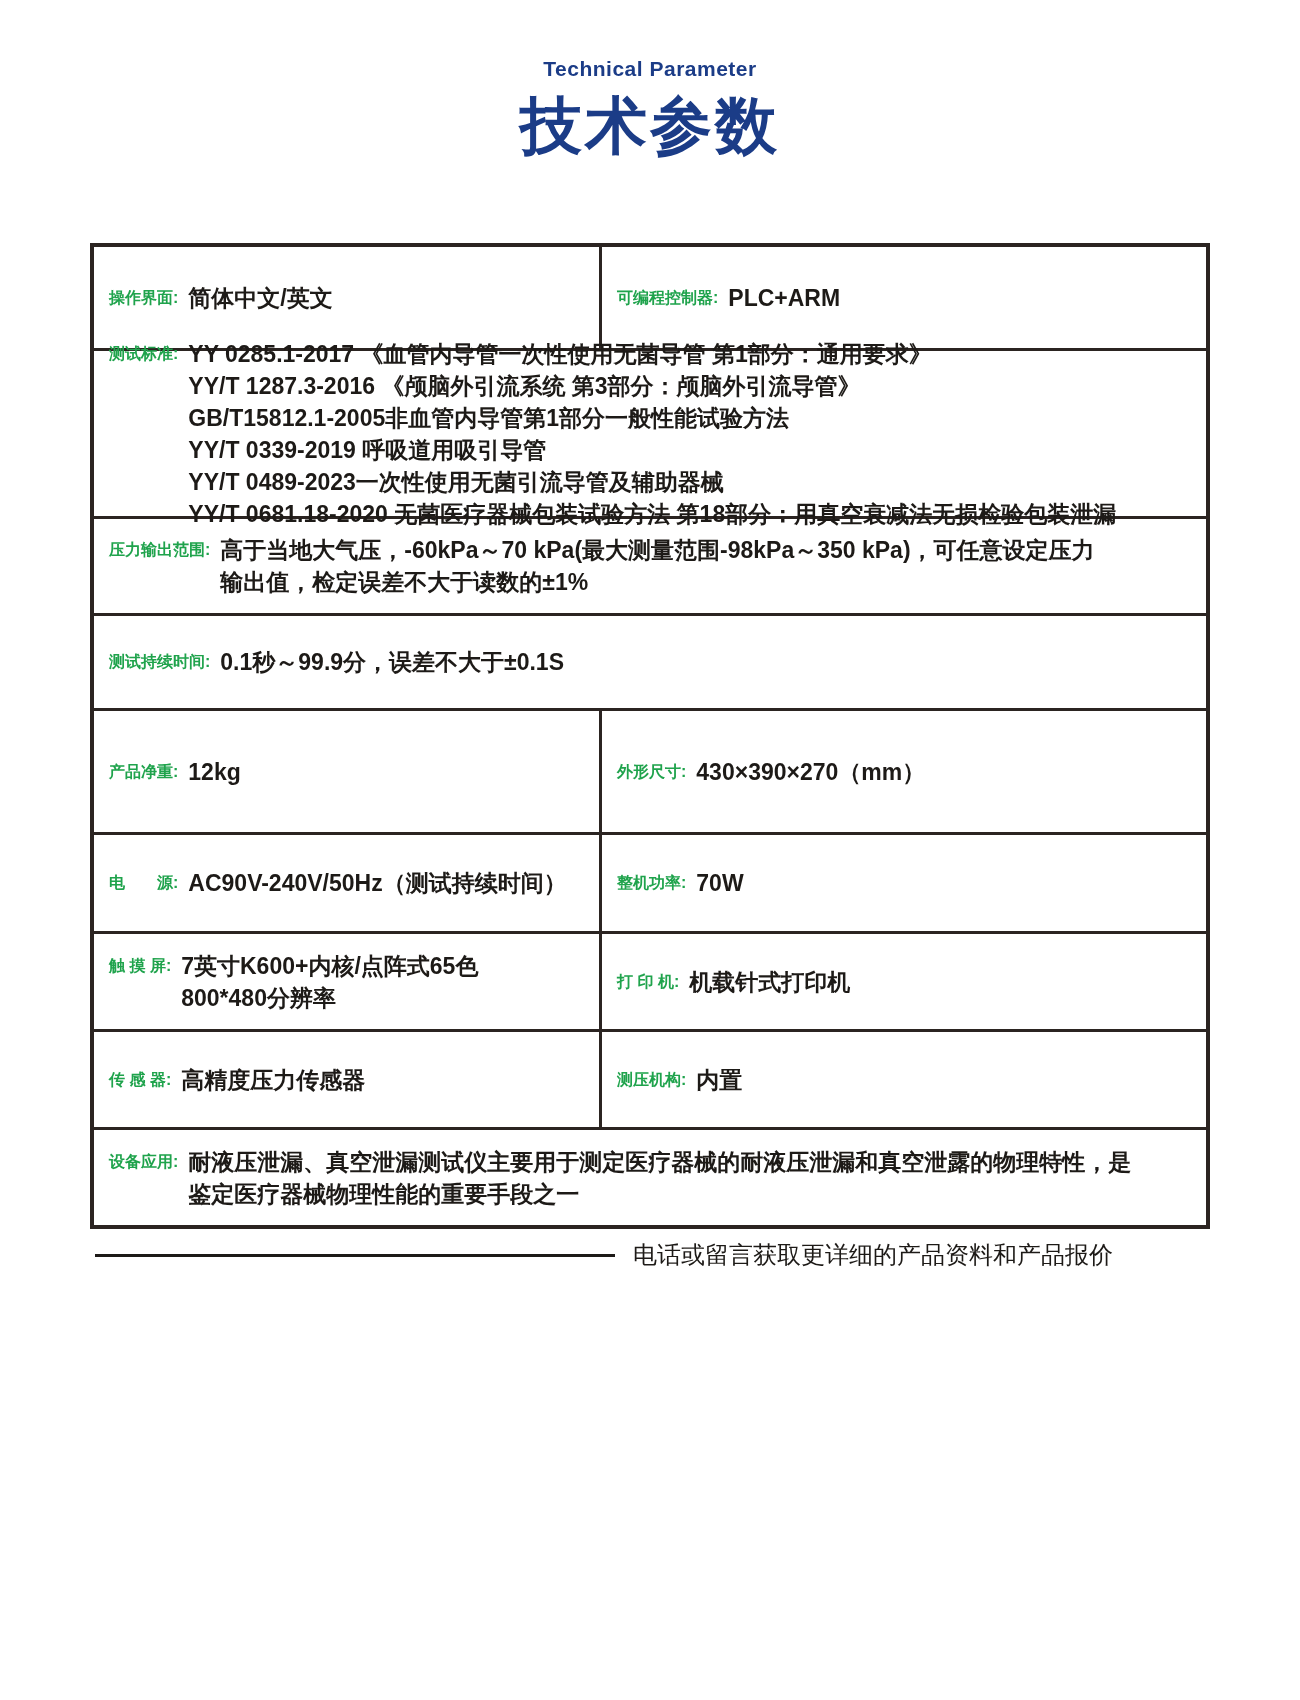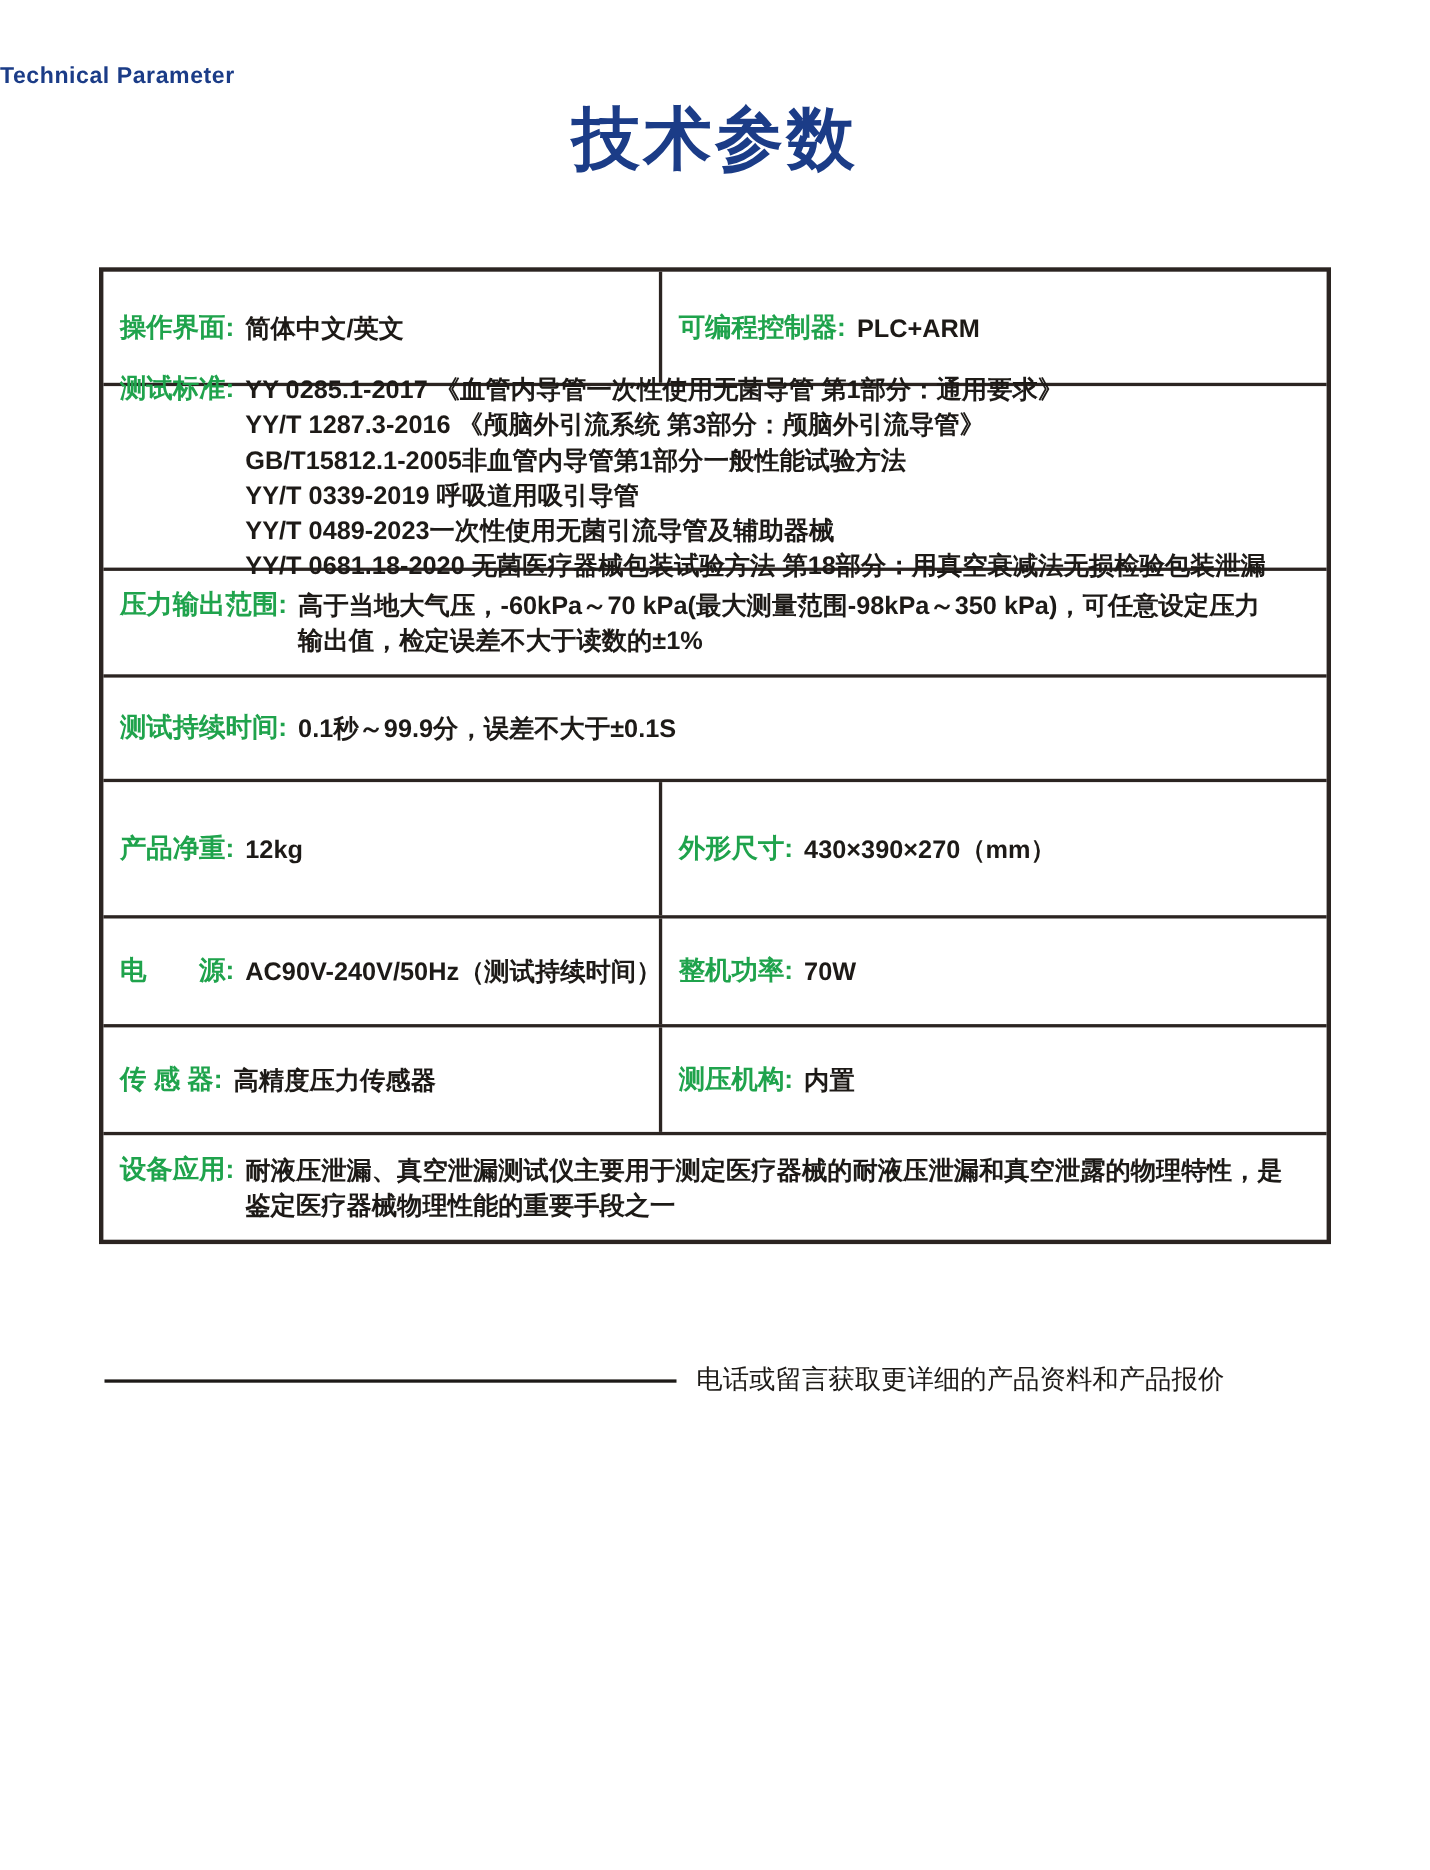--- a/index.html
+++ b/index.html
@@ -5,39 +5,39 @@
   :root{
     --blue:#1b3c87;
     --green:#1fa34c;
     --line:#2b2421;
     --ink:#1d1a17;
   }
   html,body{margin:0;padding:0;background:#fff;}
   body{font-family:"Liberation Sans","DejaVu Sans",sans-serif;}
   .page{position:relative;width:1300px;height:1700px;background:#ffffff;overflow:hidden;}
 
-  .subtitle{position:absolute;top:57px;left:0;width:100%;
+  .subtitle{position:absolute;top:57px;left:0;width:100%;text-align:center;
     color:var(--blue);font-size:21px;font-weight:bold;letter-spacing:0.5px;}
   .title{position:absolute;top:84px;left:0;width:100%;text-align:center;
     color:var(--blue);font-size:62px;font-weight:bold;letter-spacing:3px;}
 
   .spec-table{position:absolute;left:90px;top:243px;width:1120px;
     border:4px solid var(--line);box-sizing:border-box;background:#fff;}
   .row{display:flex;border-bottom:3px solid var(--line);box-sizing:border-box;}
   .row:last-child{border-bottom:none;}
   .r1{height:104px}.r2{height:168px}.r3{height:97px}.r4{height:95px}
   .r5{height:124px}.r6{height:99px}.r7{height:98px}.r8{height:98px}.r9{height:95px}
 
   .cell{display:flex;align-items:center;padding:6px 15px;box-sizing:border-box;min-width:0;}
   .cell-left{width:508px;flex:none;border-right:3px solid var(--line);}
   .cell-right{flex:1;}
   .cell-full{flex:1;}
   .pair{display:flex;align-items:flex-start;width:100%;}
   .label{color:var(--green);font-weight:bold;white-space:pre;margin-right:10px;
-    font-size:24px;line-height:32px;}
+    font-size:16px;line-height:32px;}
   .value{color:var(--ink);font-size:23px;line-height:32px;font-weight:700;min-width:0;}
   .vline{white-space:nowrap;}
 
   .footer{position:absolute;left:95px;top:1238px;width:1115px;display:flex;
     align-items:center;gap:18px;}
   .footer-rule{width:520px;height:3px;background:var(--ink);flex:none;}
   .footer-note{color:var(--ink);font-size:24px;line-height:34px;white-space:nowrap;}
 </style>
 </head>
 <body>
@@ -124,20 +124,37 @@
         </div>
       </div>
       <div class="cell cell-right">
         <div class="pair">
           <span class="label">整机功率:</span>
           <span class="value vline">70W</span>
         </div>
       </div>
     </div>
 
+    <div class="row r7">
+      <div class="cell cell-left">
+        <div class="pair">
+          <span class="label">触 摸 屏:</span>
+          <div class="value">
+            <div class="vline">7英寸K600+内核/点阵式65色</div>
+            <div class="vline">800*480分辨率</div>
+          </div>
+        </div>
+      </div>
+      <div class="cell cell-right">
+        <div class="pair">
+          <span class="label">打 印 机:</span>
+          <span class="value vline">机载针式打印机</span>
+        </div>
+      </div>
+    </div>
 
     <div class="row r8">
       <div class="cell cell-left">
         <div class="pair">
           <span class="label">传 感 器:</span>
           <span class="value vline">高精度压力传感器</span>
         </div>
       </div>
       <div class="cell cell-right">
         <div class="pair">

